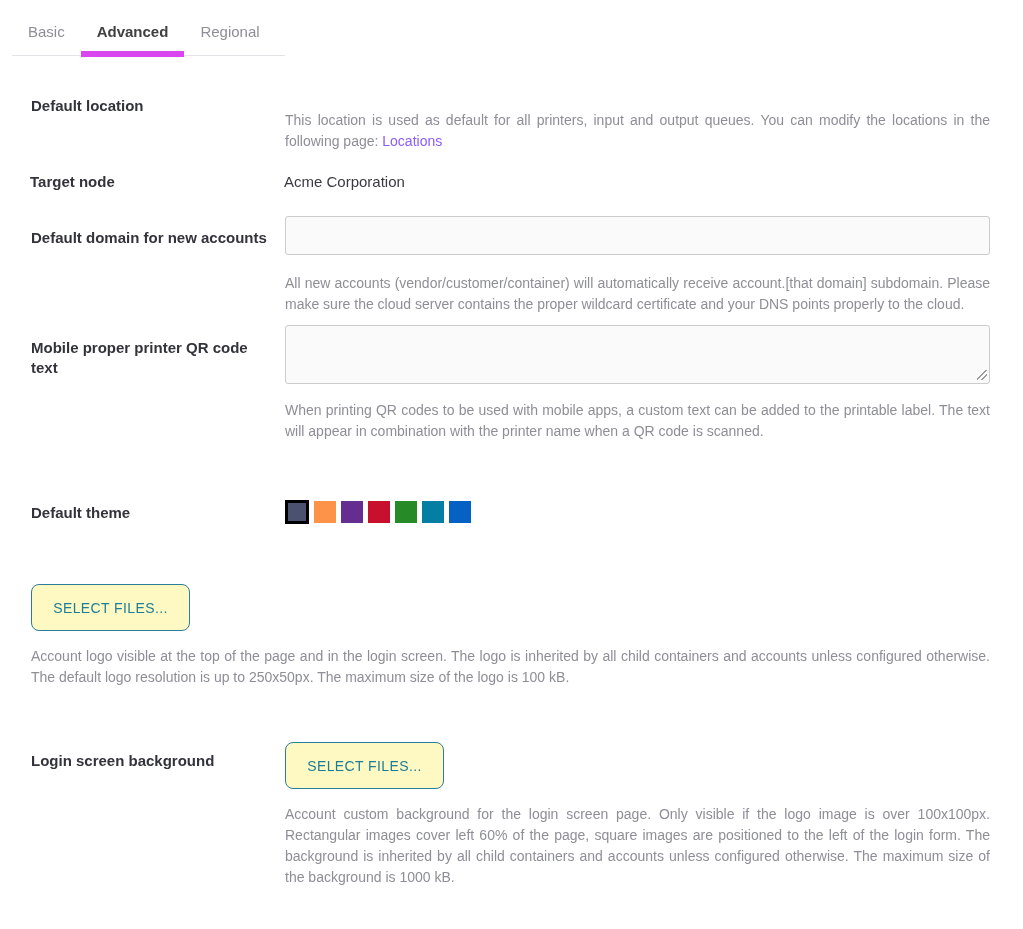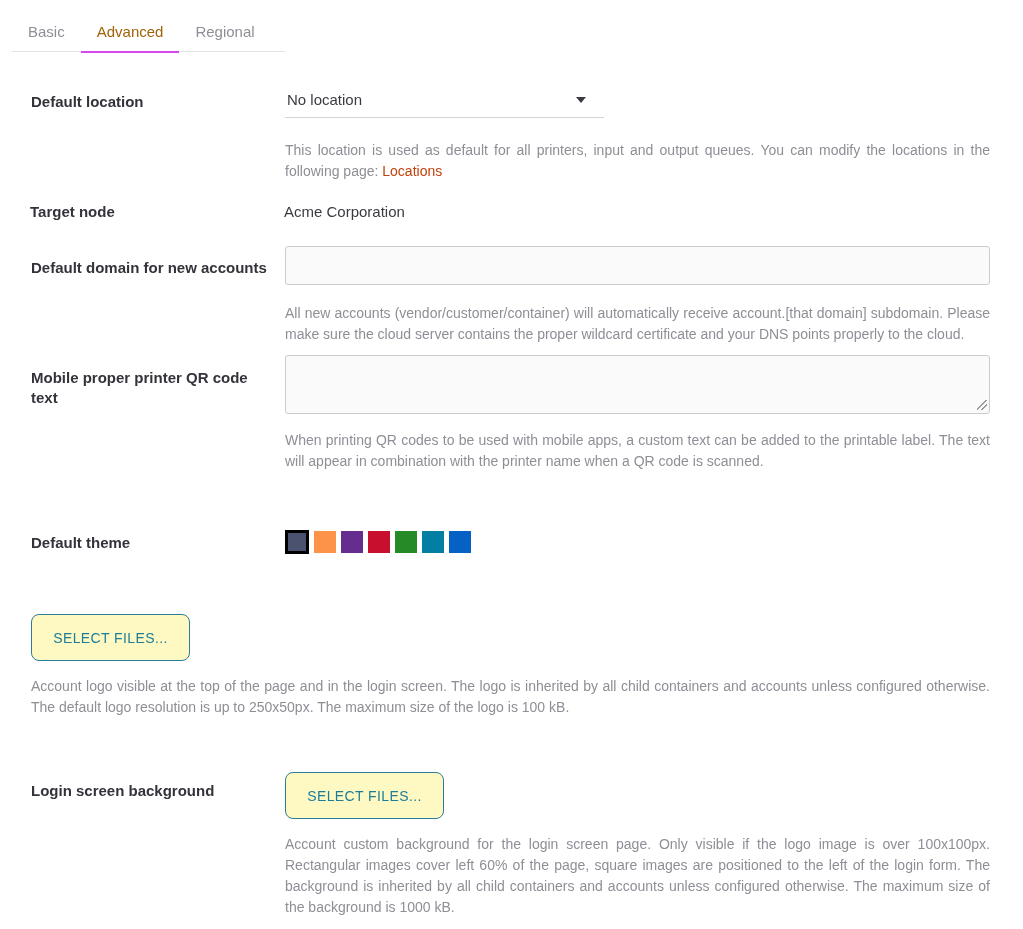--- a/index.html
+++ b/index.html
@@ -19,23 +19,23 @@
     border-bottom: 1px solid #e2e4e7;
   }
   .tab {
     padding: 6px 16px 11px 16px;
     font-size: 15px;
     color: #8e8e96;
     cursor: pointer;
     white-space: nowrap;
   }
   .tab.active {
-    color: #a16207;
-    font-weight: 400;
-    border-bottom: 2px solid #d946ef;
+    color: #404040;
+    font-weight: 700;
+    border-bottom: 6px solid #d946ef;
     margin-bottom: -2px;
   }
 
   
   .row {
     display: flex;
     padding: 0 33px 0 31px;
   }
   .row .label {
     width: 254px;
@@ -49,21 +49,21 @@
   .row .content { flex: 1; min-width: 0; }
 
   .help {
     margin-top: 18px;
     font-size: 14px;
     line-height: 21px;
     color: #8e8e96;
     text-align: justify;
   }
   .help a {
-    color: #c2410c;
+    color: #8b5cf6;
     text-decoration: none;
   }
 
   
   .row-location { margin-top: 32px; }
   .row-location .label { padding-top: 8px; }
   .select {
     width: 319px;
     border-bottom: 1px solid #d4d4d8;
     padding: 7px 10px 9px 2px;
@@ -169,24 +169,20 @@
 
 <div class="tabbar">
   <div class="tab">Basic</div>
   <div class="tab active">Advanced</div>
   <div class="tab">Regional</div>
 </div>
 
 <div class="row row-location">
   <div class="label">Default location</div>
   <div class="content">
-    <div class="select">
-      <span class="value">No location</span>
-      <span class="arrow"></span>
-    </div>
     <div class="help"><span>This location is used as default for all printers, input and output queues. You can modify the locations in the following page: </span><a href="#">Locations</a></div>
   </div>
 </div>
 
 <div class="row row-target">
   <div class="label">Target node</div>
   <div class="content">
     <div class="value-text">Acme Corporation</div>
   </div>
 </div>

